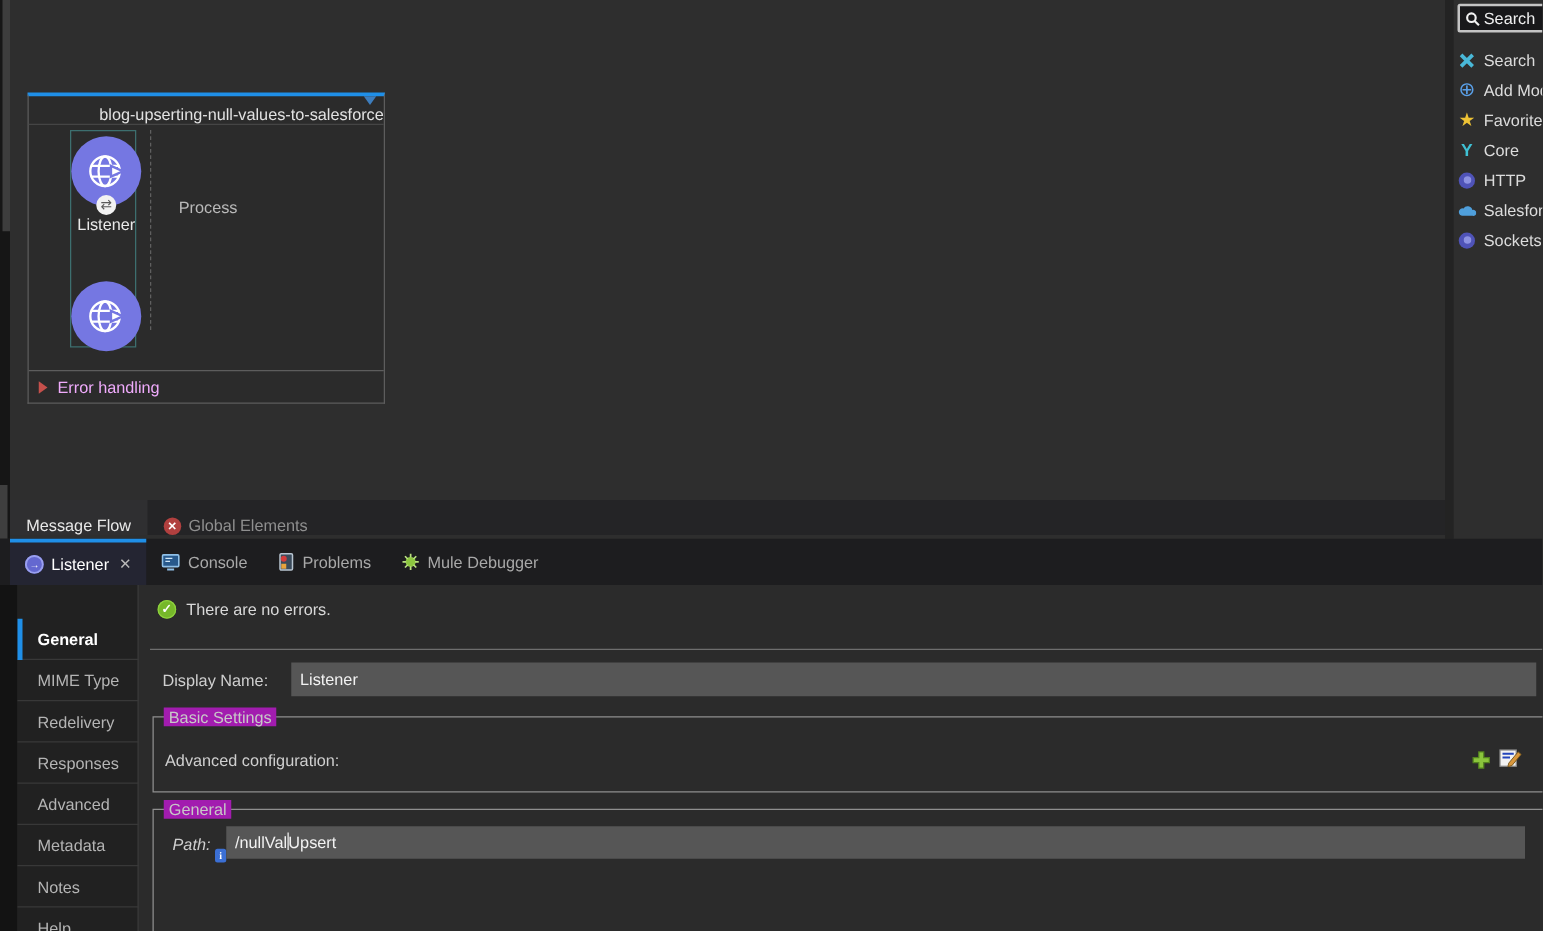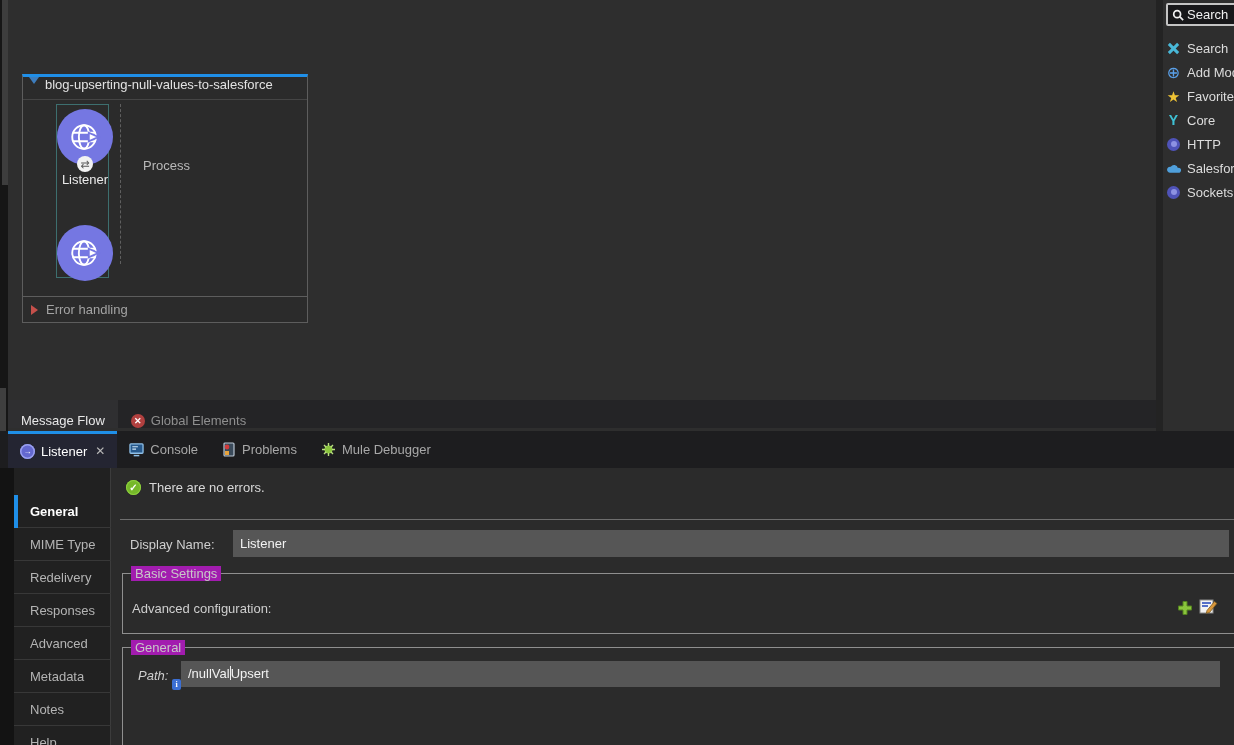--- a/index.html
+++ b/index.html
@@ -7,37 +7,37 @@
   body { font-family:"Liberation Sans", sans-serif; background:#2e2e2e; position:relative; color:#d6d6d6; }
 
   
   .left-strip { position:absolute; left:0; top:0; width:8px; height:431px; background:#161616; }
   .left-strip .inner { position:absolute; left:2px; top:0; width:6px; height:185px; background:#3d3d3d; }
   .left-strip .inner2 { position:absolute; left:0; top:388px; width:6px; height:43px; background:#3f3f3f; }
   .canvas { position:absolute; left:8px; top:0; width:1148px; height:400px; background:#2e2e2e; }
 
   .flow-box { position:absolute; left:14px; top:74px; width:286px; height:249px; background:#2b2b2b;
               border:1px solid #5d5d5d; border-top:3px solid #1f8fe8; }
-  .flow-title { height:22px; display:flex; align-items:flex-start; padding-left:6px; font-size:13px; color:#e2e2e2; }
+  .flow-title { height:22px; display:flex; align-items:flex-end; padding-left:6px; font-size:13px; color:#e2e2e2;flex-direction:column; }
   .tri-down { width:0; height:0; border-left:5px solid transparent; border-right:5px solid transparent;
               border-top:7px solid #3d7dbd; margin-right:6px; }
   .tri-right { width:0; height:0; border-top:5px solid transparent; border-bottom:5px solid transparent;
                border-left:7px solid #c5504b; margin:0 8px 0 8px; }
   .flow-body { position:relative; height:197px; border-top:1px solid #454545; }
   .source-sel { position:absolute; left:33px; top:4px; width:53px; height:174px; border:1px solid #3d6f6f; }
   .proc-divider { position:absolute; left:97px; top:4px; height:160px; border-left:1px dashed #5f5f5f; }
   .process-label { position:absolute; left:120px; top:58px; width:130px; text-align:left; font-size:13px; color:#b9b9b9; }
   .conn-circle { position:absolute; width:56px; height:56px; border-radius:50%; background:#7577e2;
                  display:flex; align-items:center; justify-content:center; }
   .circle-1 { left:34px; top:9px; }
   .circle-2 { left:34px; top:125px; }
   .conn-badge { position:absolute; left:50%; bottom:-7px; transform:translateX(-50%); width:16px; height:16px;
                 background:#f2f2f2; border-radius:50%; color:#5a5a5a; font-size:11px; line-height:16px; text-align:center; }
   .conn-label { position:absolute; left:14px; top:72px; width:96px; text-align:center; font-size:13px; color:#eaeaea; }
-  .error-bar { height:26px; border-top:1px solid #5d5d5d; display:flex; align-items:center; font-size:13px; color:#a3a3a3; }
+  .error-bar { height:26px; border-top:1px solid #5d5d5d; display:flex; align-items:center; font-size:13px; color:#f0abfc; }
 
   
   .flow-tabs { position:absolute; left:8px; top:400px; width:1148px; height:28px; background:#242426;
                display:flex; align-items:stretch; font-size:13px; }
   .flow-tab { display:flex; align-items:flex-end; padding:0 13px; color:#8f8f8f; gap:6px; }
   .flow-tab.active { background:#2f2f31; color:#e8e8e8; }
   .err-badge { width:14px; height:14px; border-radius:50%; background:#b1403f; color:#fff; font-size:9px;
                line-height:14px; text-align:center; font-weight:bold; }
 
   

